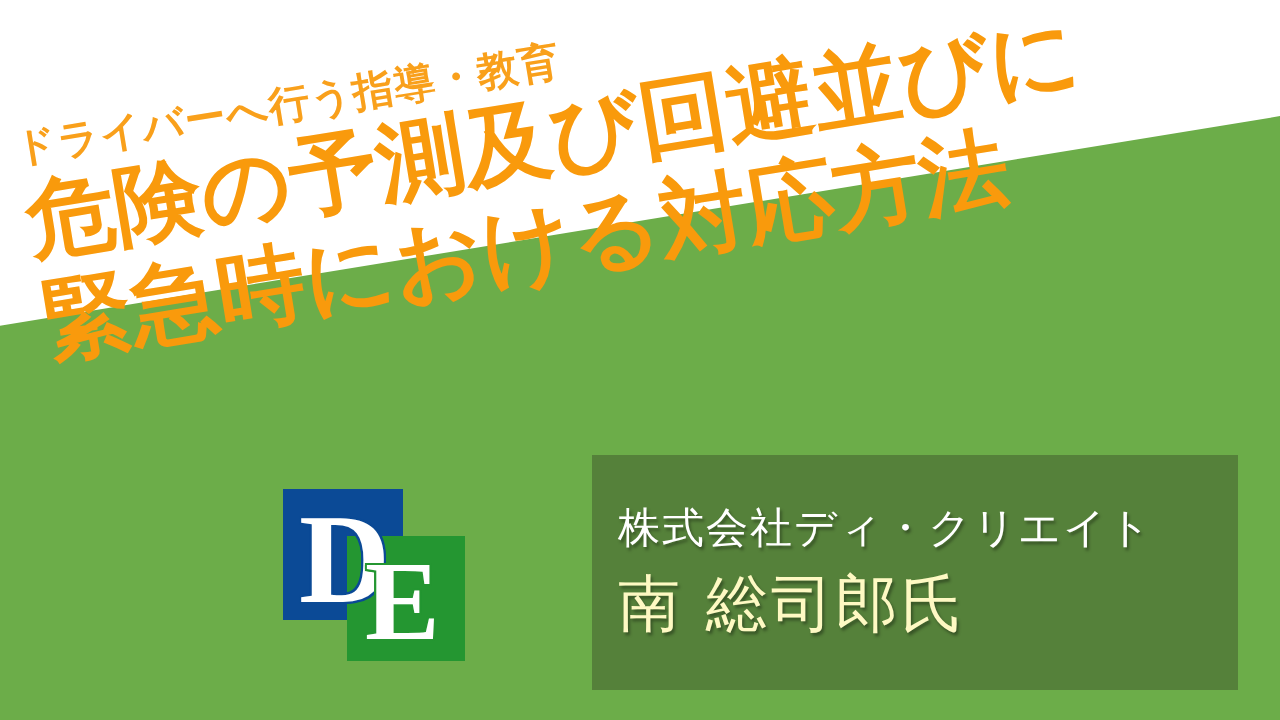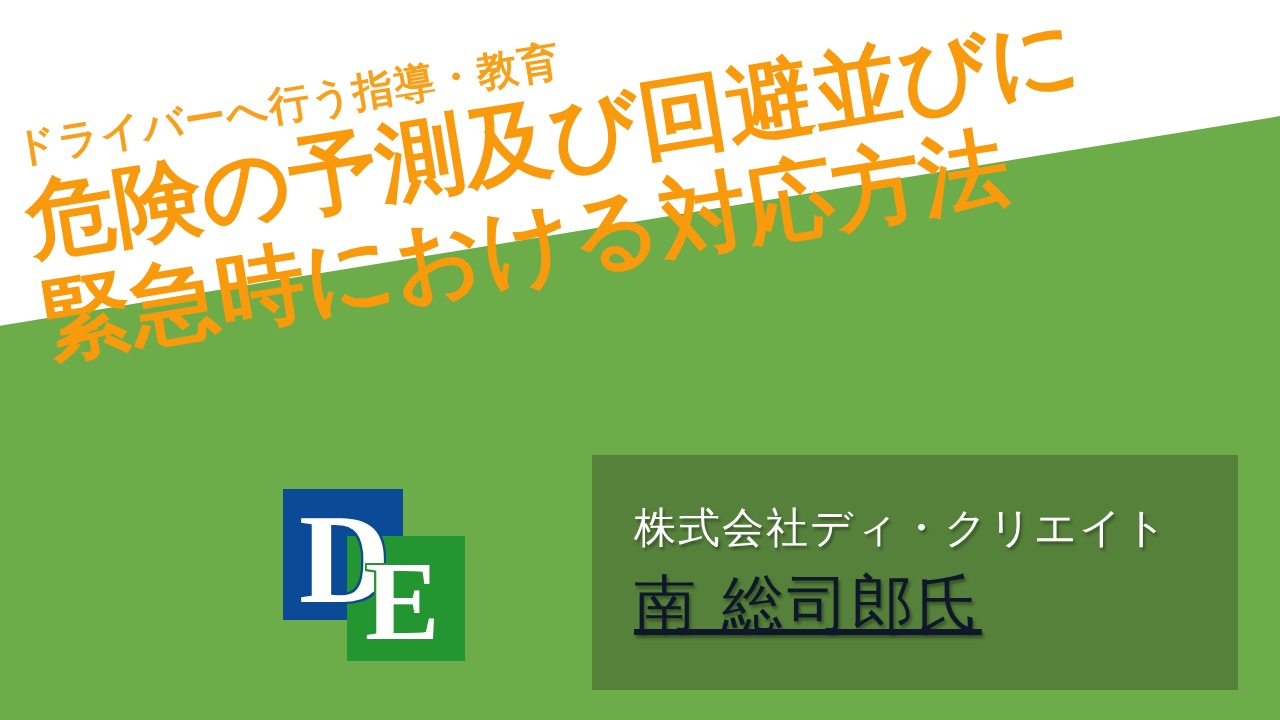--- a/index.html
+++ b/index.html
@@ -133,42 +133,41 @@
   .speaker-panel {
     position: absolute;
     left: 592px;
     top: 455px;
     width: 646px;
     height: 235px;
     background: #55813A;
     display: flex;
     flex-direction: column;
     justify-content: center;
-    padding-left: 42px;
+    padding-left: 26px;
     box-sizing: border-box;
   }
   .speaker-company {
     color: #ffffff;
     font-size: 42px;
     letter-spacing: 2px;
     white-space: nowrap;
     font-family: "DejaVu Serif", "Liberation Serif", serif;
     font-weight: normal;
     text-shadow: 2px 3px 3px rgba(0,0,0,0.35);
     margin-bottom: 6px;
   }
   .speaker-name {
-    color: #0f172a;
+    color: #fef9c3;
     font-size: 62px;
     letter-spacing: 3px;
     white-space: nowrap;
     font-family: "DejaVu Serif", "Liberation Serif", serif;
     font-weight: normal;
     text-shadow: 2px 3px 3px rgba(0,0,0,0.35);
-    text-decoration: underline;
   }
 </style>
 </head>
 <body>
 
 <div id="slide">
 
   <div class="bg-green"></div>
 
   <div class="white-band"></div>

